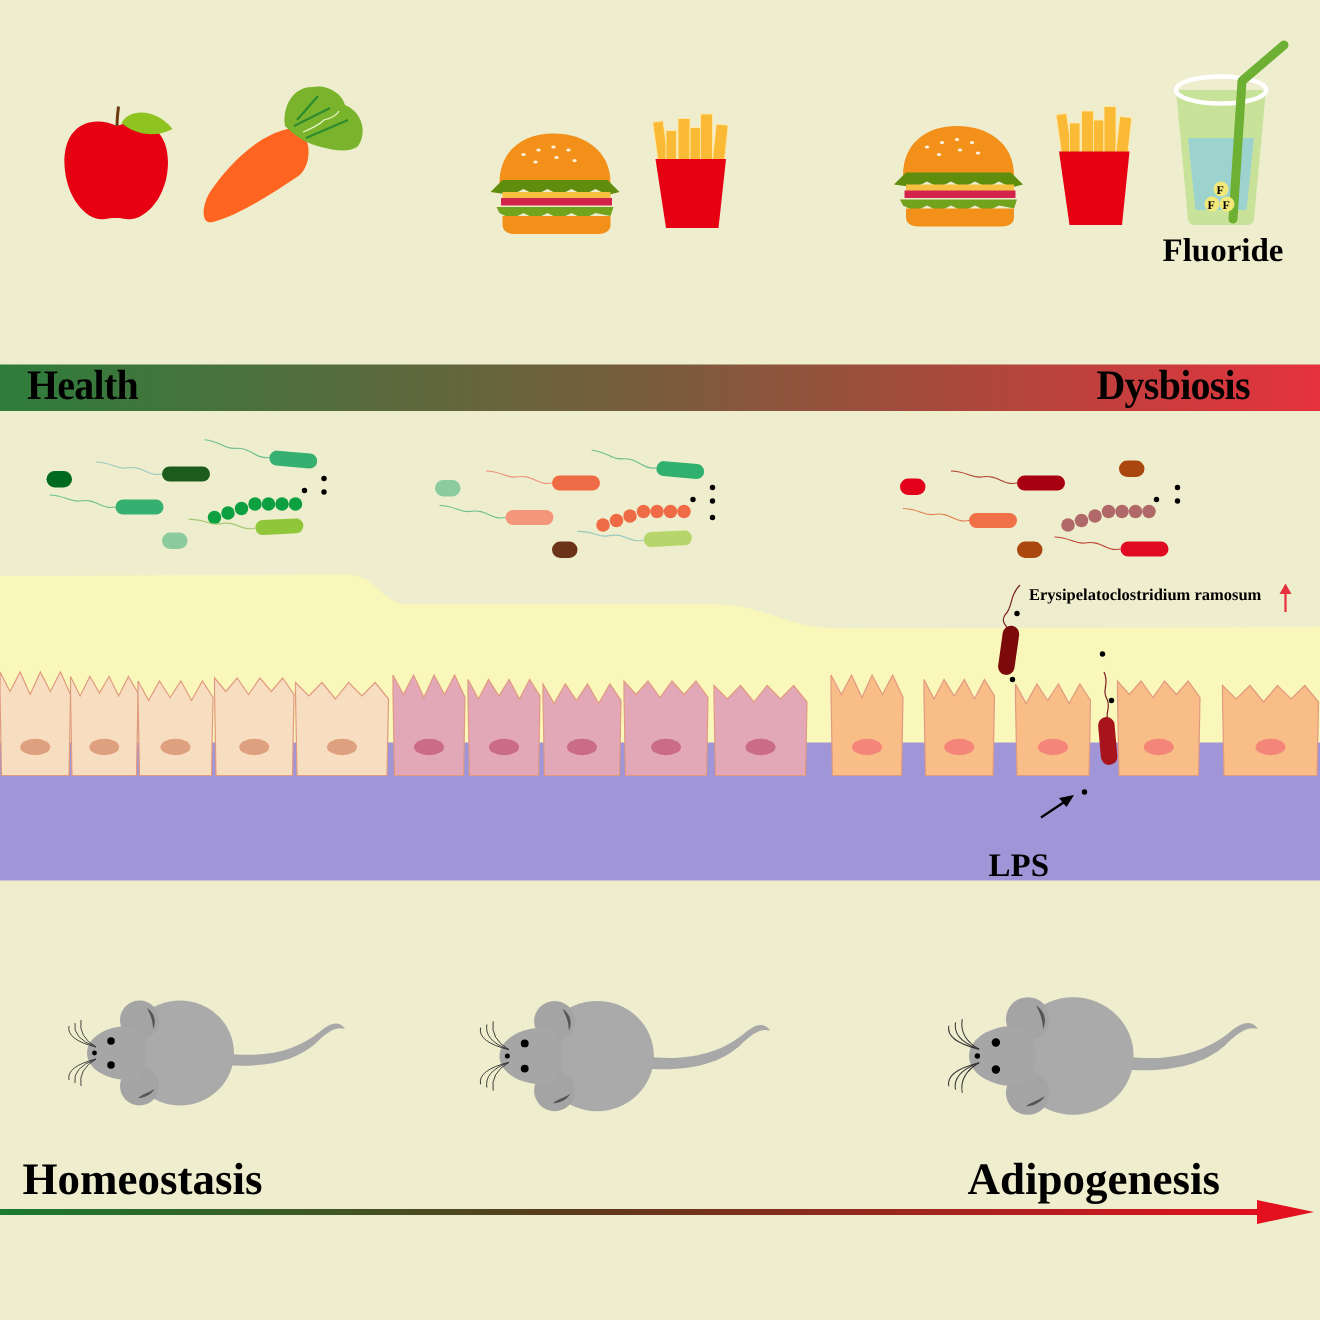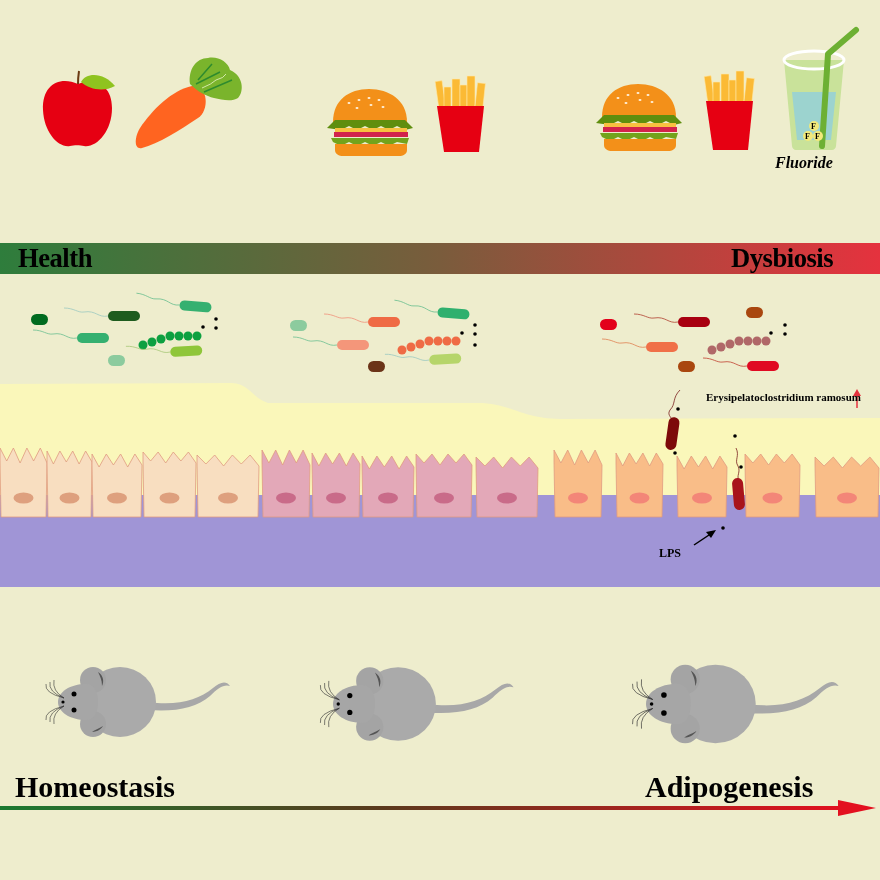--- a/index.html
+++ b/index.html
@@ -1,23 +1,23 @@
 <!DOCTYPE html>
 <html><head>
 <meta charset="utf-8">
 <style>
   html, body { margin:0; padding:0; }
   body { width:880px; height:880px; background:#EEEDCD; position:relative; overflow:hidden; font-family:"Liberation Serif", serif; }
   svg.full { position:absolute; left:0; top:0; }
   .lbl { position:absolute; font-family:"Liberation Serif", serif; font-weight:bold; color:#000; white-space:nowrap; }
   .bar-label { font-size:28px; top:242px; letter-spacing:-0.5px; transform:scaleX(0.95); transform-origin:left; }
   .bottom-label { font-size:30px; top:770px; }
-  .fluoride-label { font-size:16px; left:775px; top:154px;font-style:italic; }
-  .erysip-label { font-size:11px; left:706px; top:391px; }
-  .lps-label { font-size:12px; left:659px; top:546px; }
+  .fluoride-label { font-size:22px; left:775px; top:154px; }
+  .erysip-label { font-size:11px; left:686px; top:391px; }
+  .lps-label { font-size:22px; left:659px; top:564px; }
 </style>
 </head>
 <body>
 
 <svg class="full" width="880" height="880" viewBox="0 0 880 880">
   <defs>
     <linearGradient id="topGrad" x1="0" x2="1" y1="0" y2="0">
       <stop offset="0" stop-color="#2E7D3C"></stop>
       <stop offset="0.5" stop-color="#7A5C3C"></stop>
       <stop offset="1" stop-color="#E5323E"></stop>

